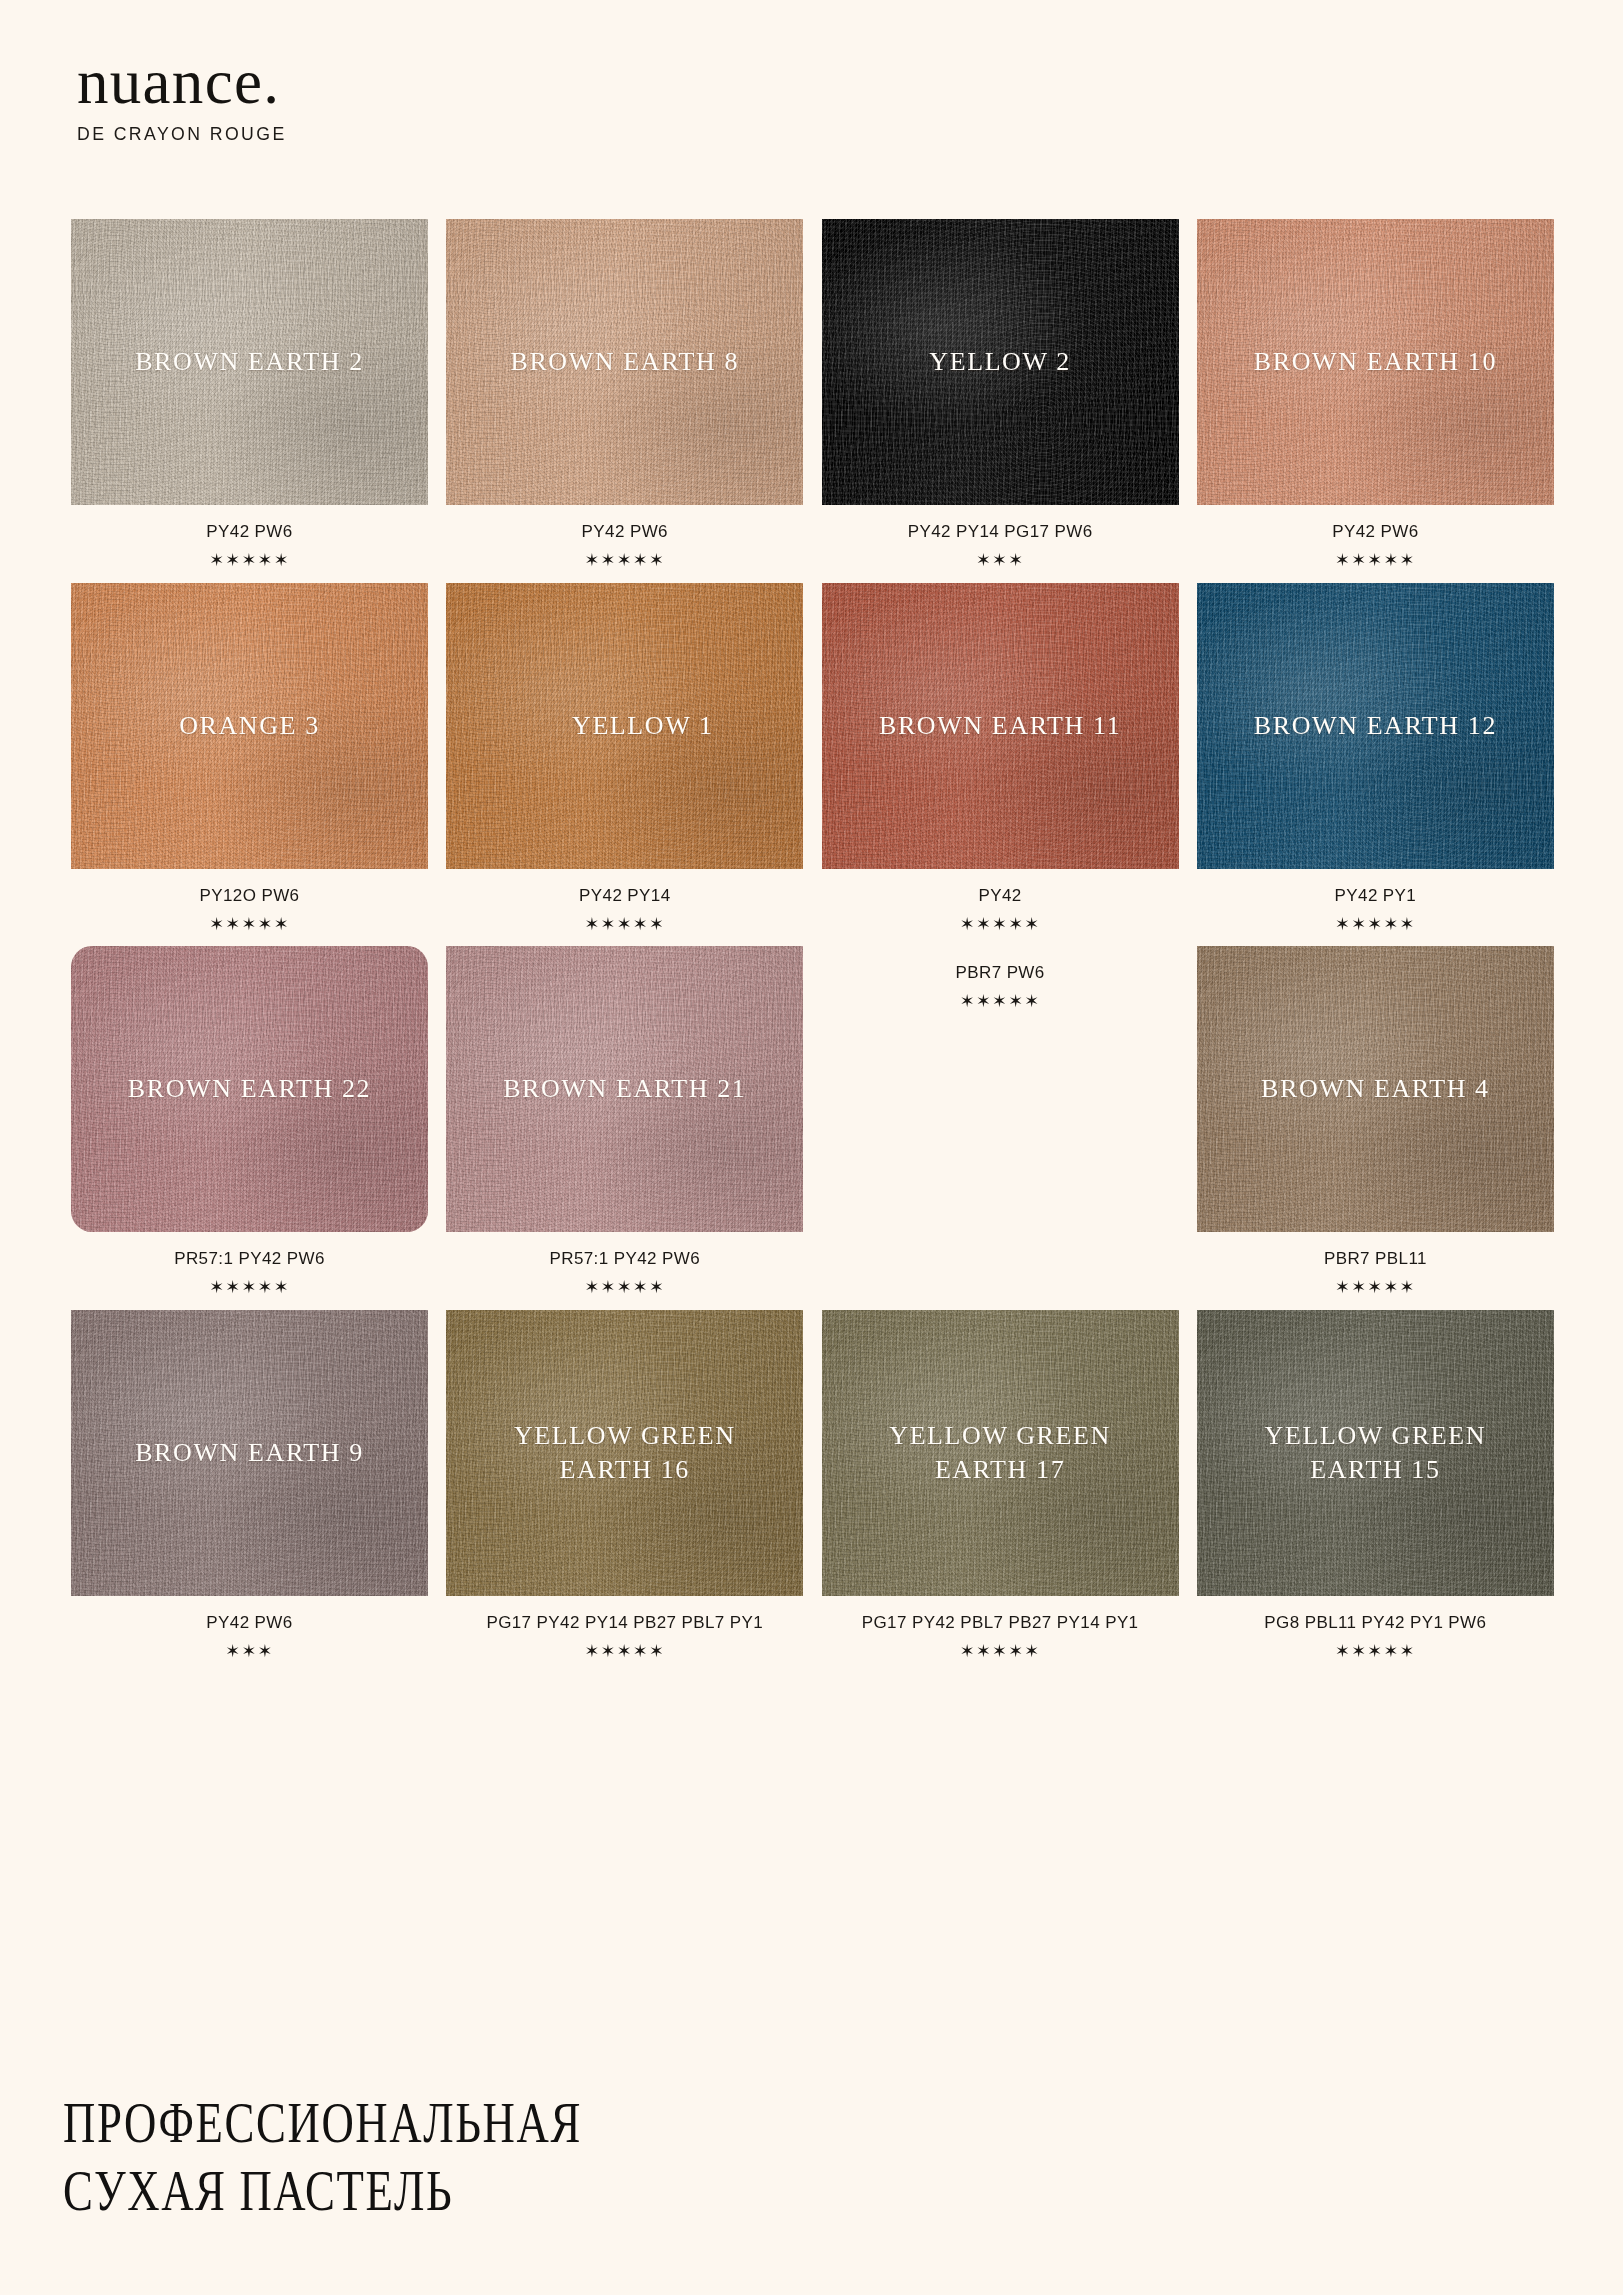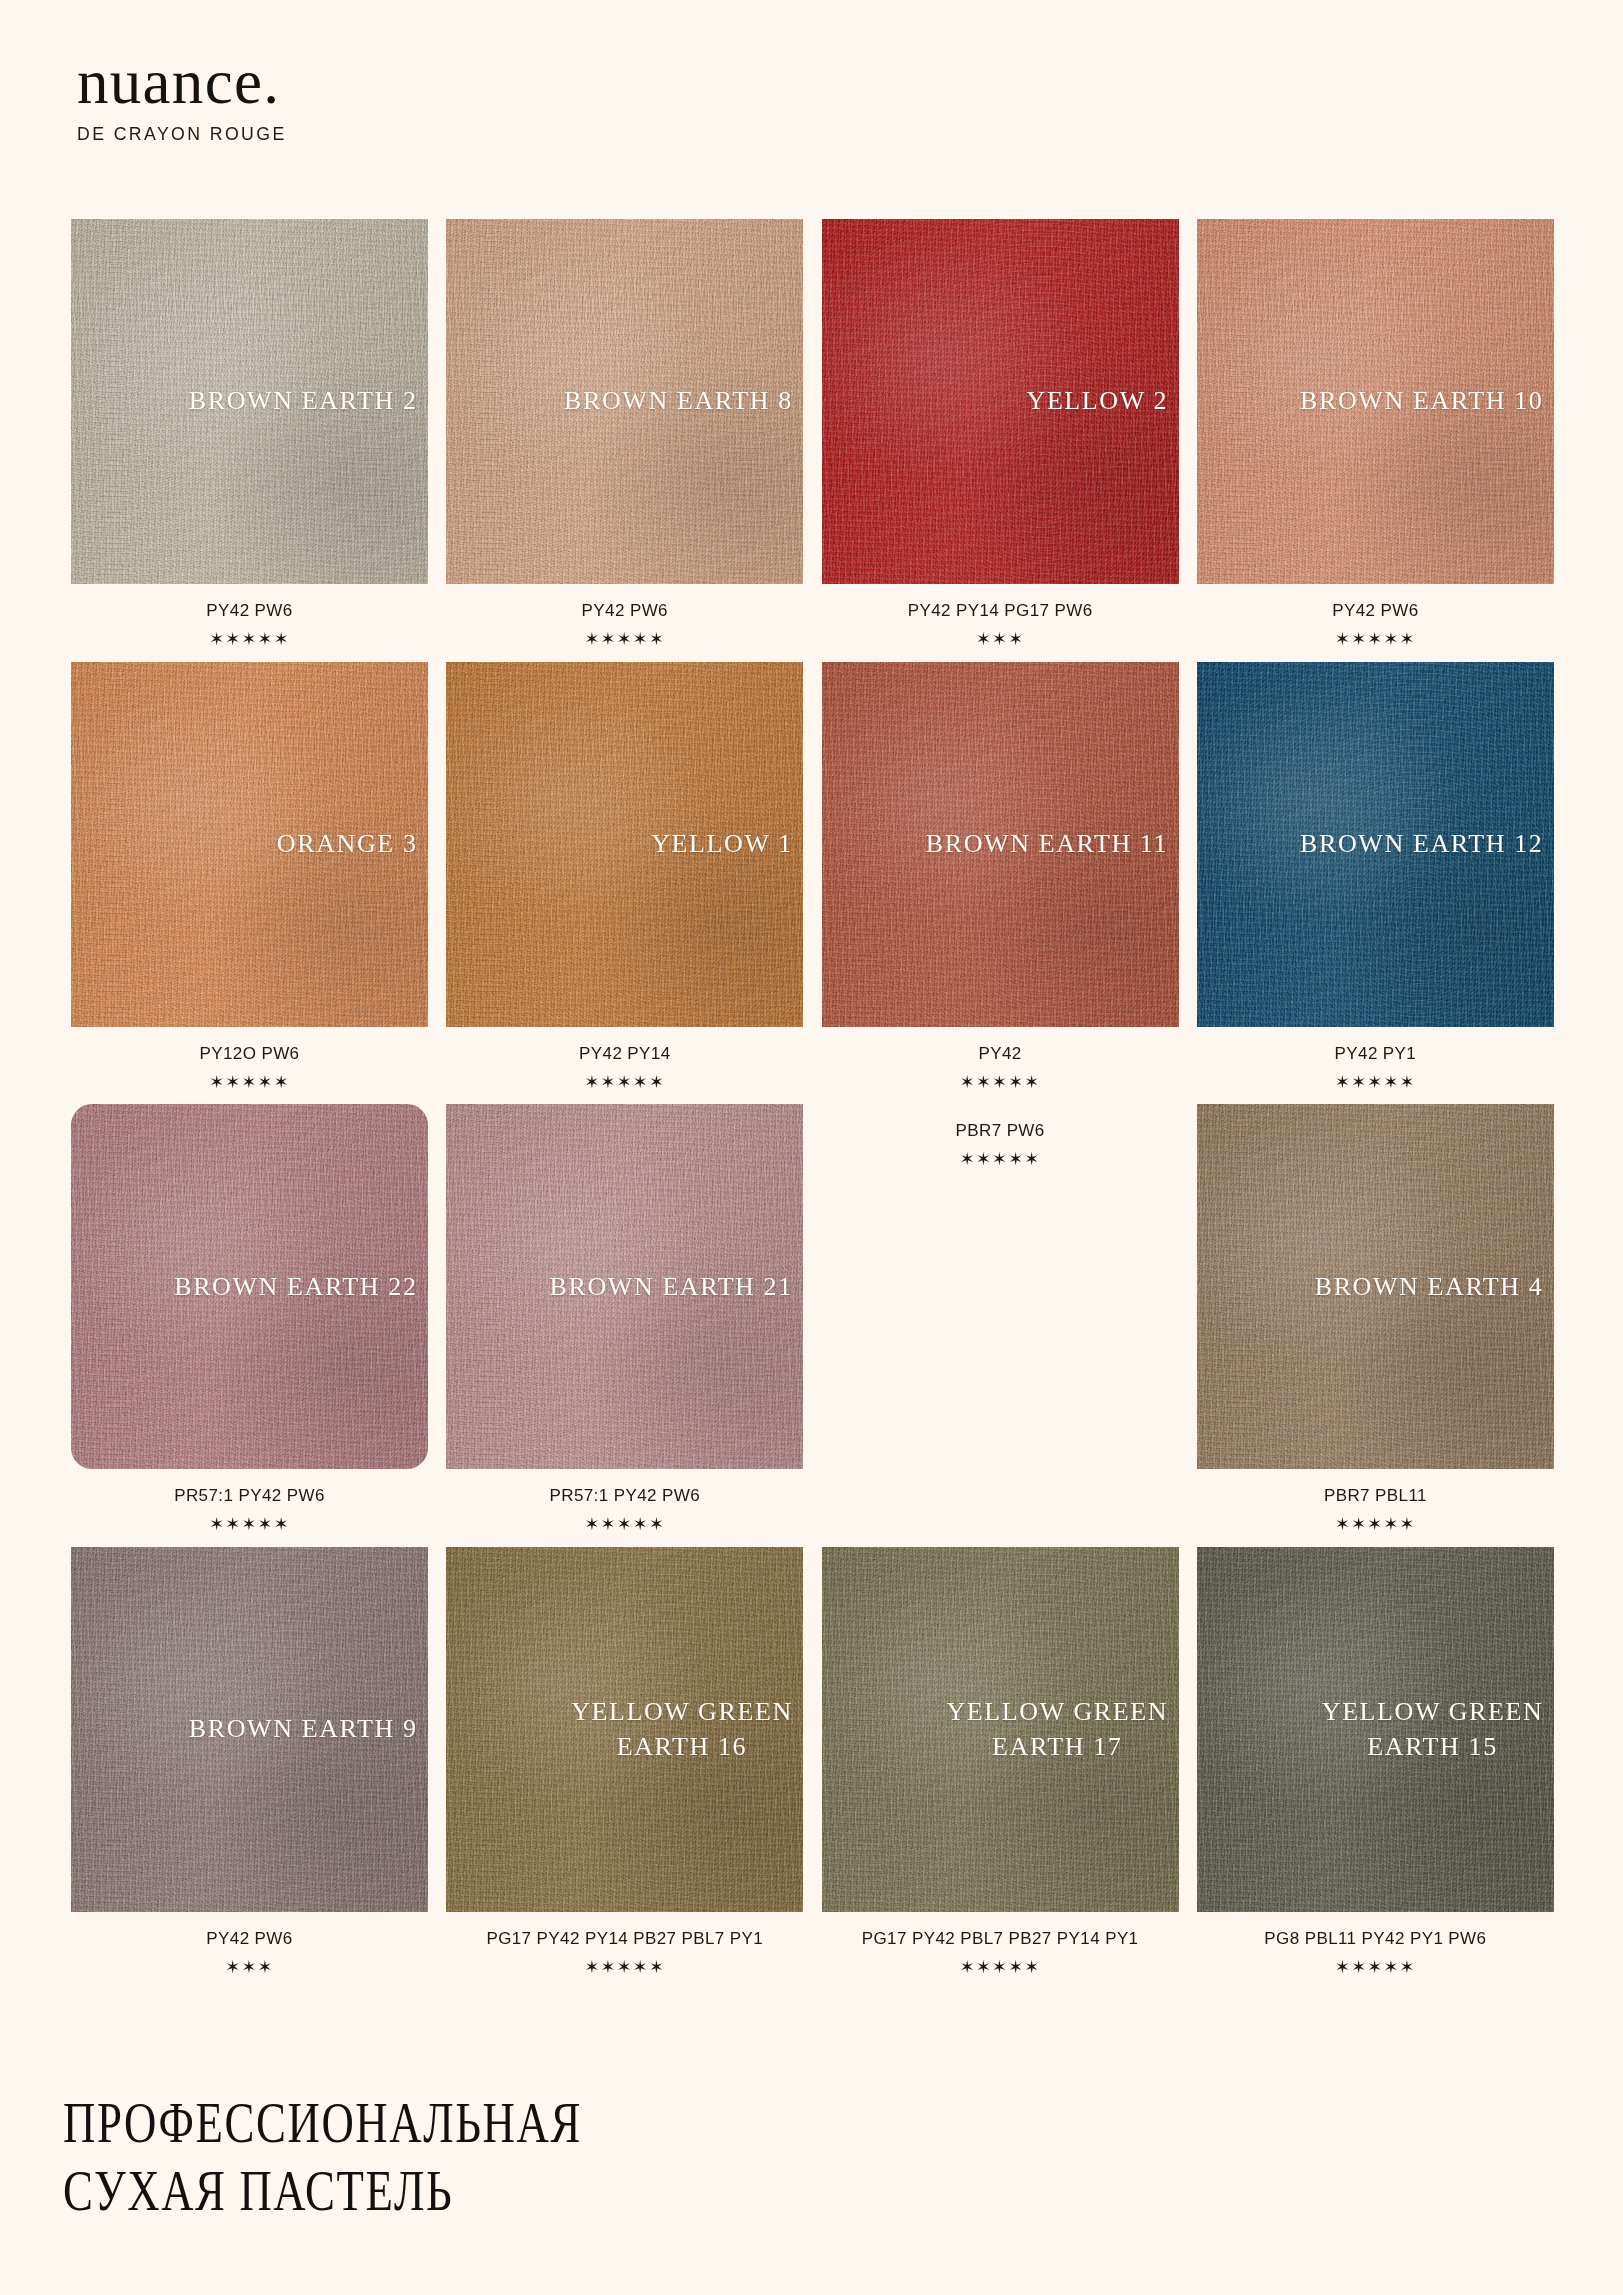--- a/index.html
+++ b/index.html
@@ -38,25 +38,25 @@
     display:grid;
     grid-template-columns:repeat(4, 357px);
     column-gap:18.3px;
     row-gap:11.8px;
   }
   .cell { width:357px; }
 
   .swatch {
     position:relative;
     width:357px;
-    height:365px;
+    height:286px;
     overflow:hidden;
     display:flex;
     align-items:center;
-    justify-content:flex-end;
+    justify-content:center;
   }
   
   .swatch .tex {
     position:absolute; inset:0;
     background-image:
       repeating-linear-gradient(93deg,
         rgba(255,255,255,.10) 0px, rgba(255,255,255,.10) 1.3px,
         rgba(0,0,0,.045) 1.3px, rgba(0,0,0,.045) 2.6px,
         rgba(255,255,255,.05) 2.6px, rgba(255,255,255,.05) 4.6px,
         rgba(0,0,0,.07) 4.6px, rgba(0,0,0,.07) 5.9px),
@@ -149,21 +149,21 @@
         <div class="tex"></div>
         <div class="grain"></div>
         <div class="swatch-name">BROWN EARTH 8</div>
       </div>
       <div class="meta">
         <div class="pigments">PY42  PW6</div>
         <div class="stars">✶✶✶✶✶</div>
       </div>
     </div>
     <div class="cell">
-      <div class="swatch" style="background: #b91c1c;">
+      <div class="swatch" style="background: #000000;">
         <div class="tex"></div>
         <div class="grain"></div>
         <div class="swatch-name">YELLOW 2</div>
       </div>
       <div class="meta">
         <div class="pigments">PY42 PY14 PG17 PW6</div>
         <div class="stars">✶✶✶</div>
       </div>
     </div>
     <div class="cell">

